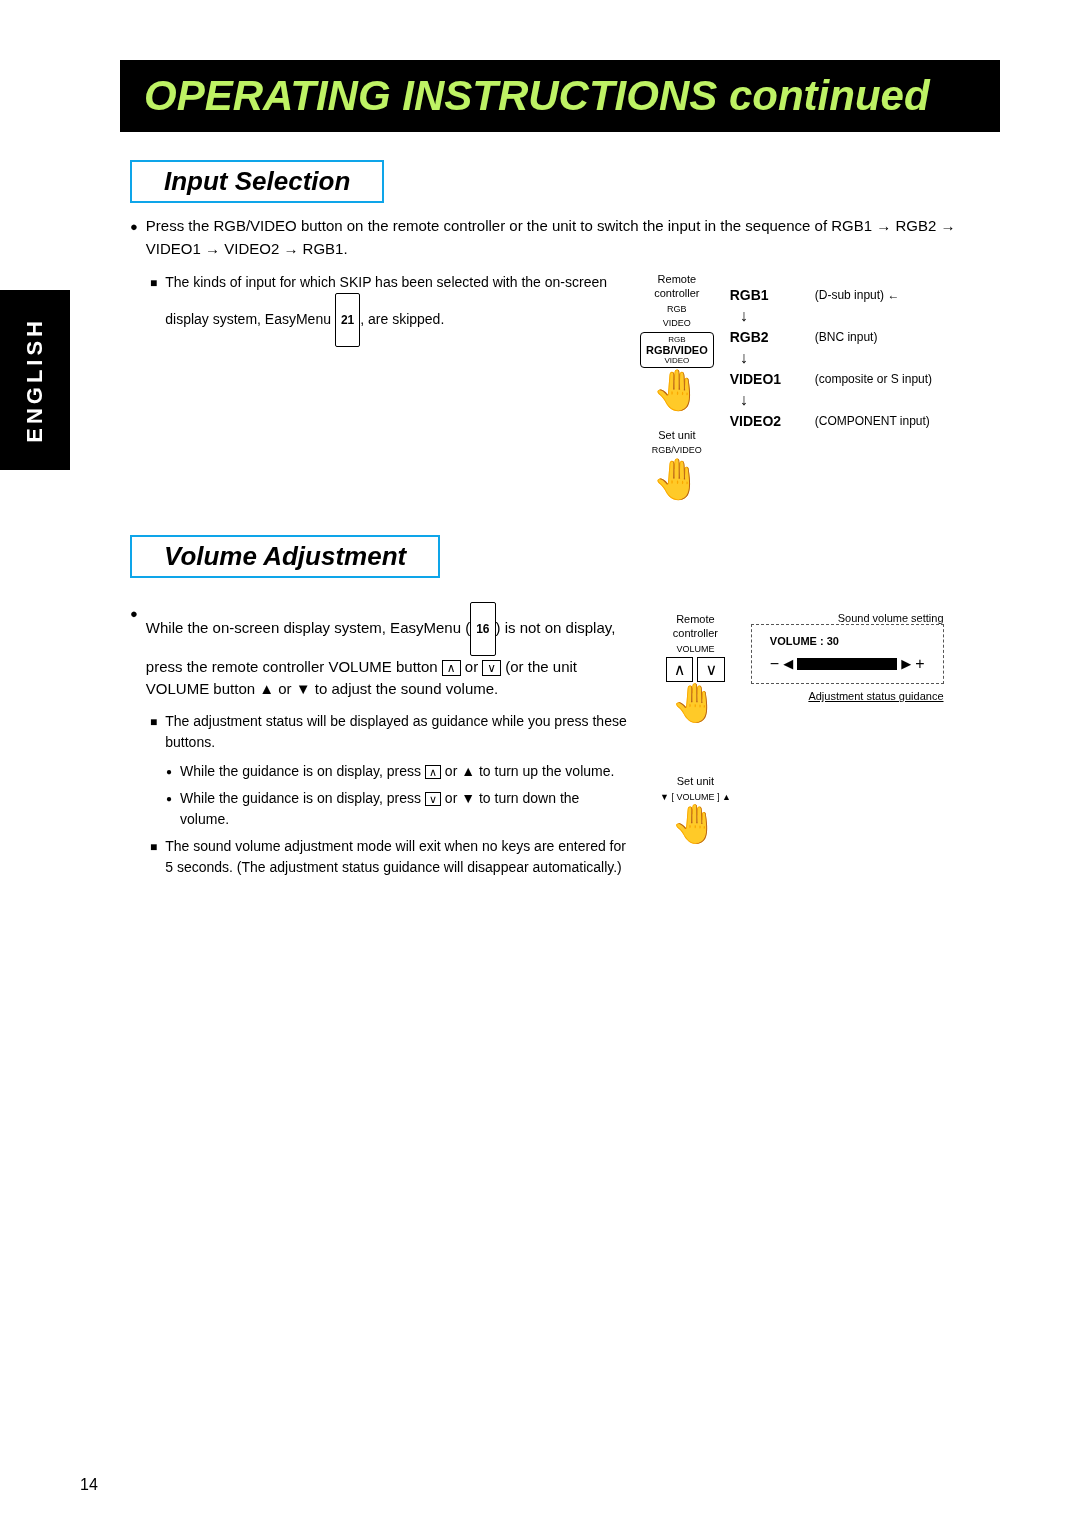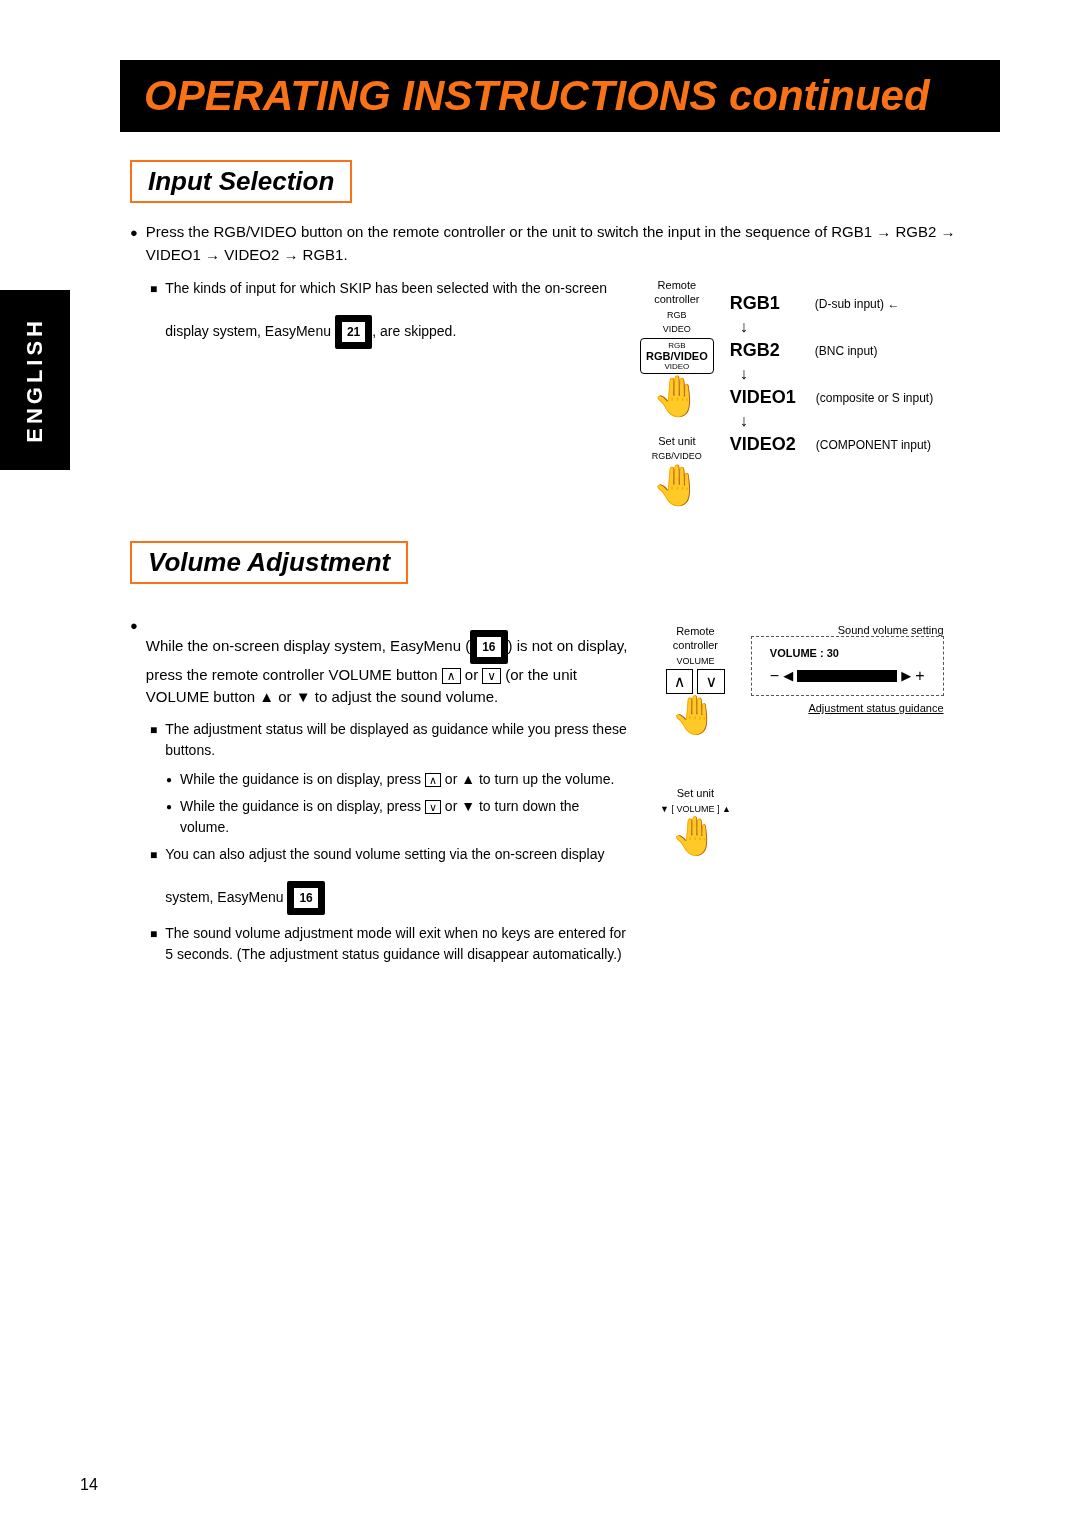--- a/index.html
+++ b/index.html
@@ -44,32 +44,32 @@
 
     
     .header-banner {
       background: #000;
       padding: 12px 24px;
       margin-bottom: 28px;
       display: inline-block;
       width: 100%;
     }
     .header-banner h1 {
-      color: #f97316;
+      color: #bef264;
       font-size: 42px;
       font-weight: bold;
       font-style: italic;
     }
 
     
     .section-title {
-      border: 2px solid #f97316;
+      border: 2px solid #0ea5e9;
       display: inline-block;
-      padding: 4px 16px;
-      margin-bottom: 18px;
+      padding: 4px 32px;
+      margin-bottom: 12px;
       background: #fff;
     }
     .section-title h2 {
       font-size: 26px;
       font-weight: bold;
       font-style: italic;
     }
 
     
     .content-section {
@@ -209,26 +209,25 @@
 
     
     .hand-icon {
       font-size: 40px;
       line-height: 1;
     }
 
     
     .btn-box {
       display: inline-block;
-      border: 7px solid #000000;
-      padding: 1px 5px;
+      border: 1px solid #000000;
+      padding: 17px 5px;
       font-size: 12px;
       font-weight: bold;
       border-radius: 2px;
-      margin-top: 16px;
     }
 
     
     .page-number {
       position: absolute;
       bottom: 32px;
       left: 80px;
       font-size: 16px;
     }
 
@@ -271,21 +270,21 @@
       flex-direction: column;
       padding-top: 15px;
     }
     .input-line {
       display: flex;
       align-items: center;
       margin-bottom: 18px;
     }
     .input-line-name {
       font-weight: bold;
-      font-size: 18px;
+      font-size: 14px;
       min-width: 65px;
     }
     .input-line-desc {
       font-size: 12px;
       margin-left: 20px;
     }
 
     .vol-remote-col {
       display: flex;
       flex-direction: column;
@@ -405,23 +404,20 @@
         </div>
 
         <div class="bullet-small">
           <span>While the guidance is on display, press <span style="border:1px solid #000;padding:0 3px;font-size:11px;">∧</span> or ▲ to turn up the volume.</span>
         </div>
 
         <div class="bullet-small">
           <span>While the guidance is on display, press <span style="border:1px solid #000;padding:0 3px;font-size:11px;">∨</span> or ▼ to turn down the volume.</span>
         </div>
 
-        <div class="bullet-square">
-          <span>You can also adjust the sound volume setting via the on-screen display system, EasyMenu <span class="btn-box">16</span></span>
-        </div>
 
         <div class="bullet-square">
           <span>The sound volume adjustment mode will exit when no keys are entered for 5 seconds. (The adjustment status guidance will disappear automatically.)</span>
         </div>
 
       </div>
 
       <div class="volume-right">
         <div class="volume-display-area">
           <div class="volume-remote-row">

